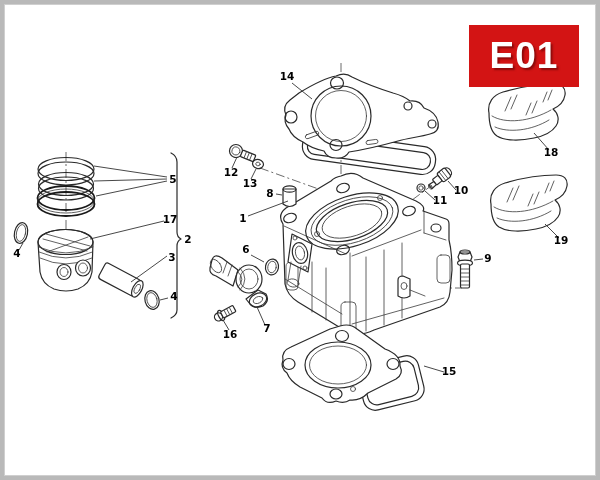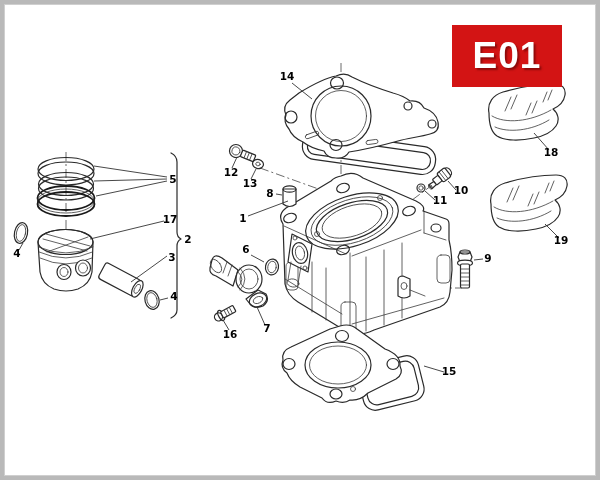--- a/index.html
+++ b/index.html
@@ -11,21 +11,21 @@
   .diagram{position:absolute;left:0;top:0;}
   
   .ln{fill:none;stroke:#2a2a2a;stroke-width:1.2;stroke-linejoin:round;stroke-linecap:round;}
   .lnf{fill:#ffffff;stroke:#2a2a2a;stroke-width:1.2;stroke-linejoin:round;stroke-linecap:round;}
   .thin{fill:none;stroke:#3a3a3a;stroke-width:0.8;stroke-linecap:round;}
   .thick{fill:none;stroke:#1a1a1a;stroke-width:1.8;stroke-linecap:round;}
   .dash{fill:none;stroke:#5a5a5a;stroke-width:0.9;stroke-dasharray:9 3 2 3;}
   .leader{stroke:#333;stroke-width:0.9;fill:none;}
   .callout{font:bold 10.5px "DejaVu Sans",sans-serif;fill:#000;text-anchor:middle;}
   .badge{
-    position:absolute;left:452px;top:25px;width:110px;height:62px;
+    position:absolute;left:469px;top:25px;width:110px;height:62px;
     background:#d31414;color:#fff;display:flex;align-items:center;justify-content:center;
     font:bold 37px "Liberation Sans",sans-serif;letter-spacing:1px;
     text-shadow:2px 2px 2px rgba(80,0,0,0.55);
   }
 </style>
 </head>
 <body>
 
 <div class="page">
 

